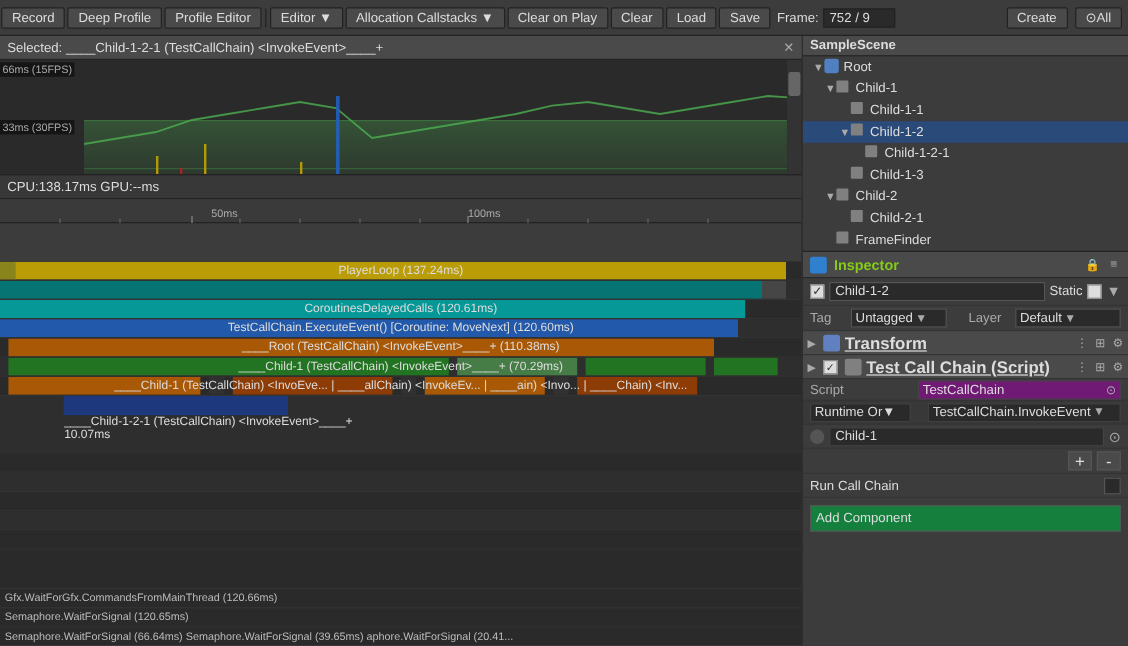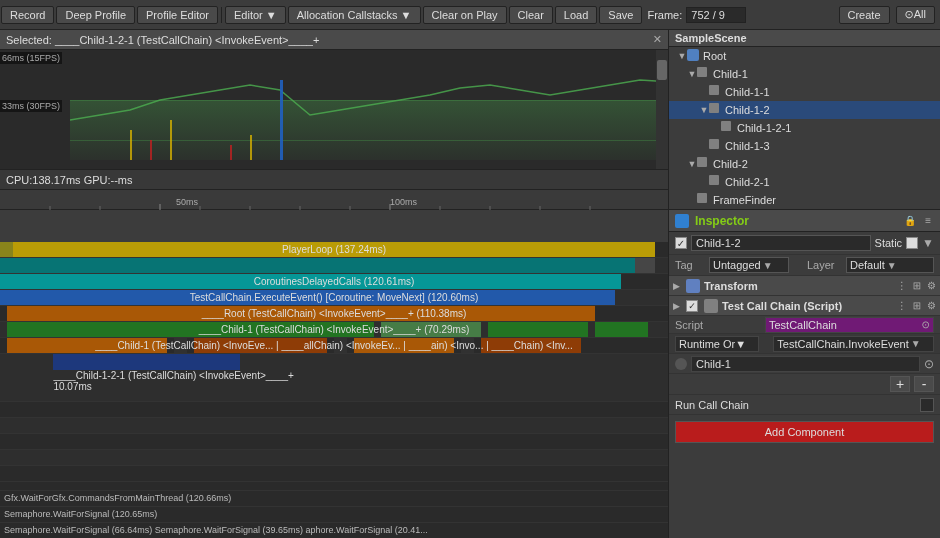--- a/index.html
+++ b/index.html
@@ -90,21 +90,21 @@
       flex-shrink: 0;
     }
     .selected-bar .close-x {
       margin-left: auto;
       color: #aaa;
       cursor: pointer;
     }
 
     
     .timeline-chart {
-      height: 120px;
+      height: 96px;
       background: #2a2a2a;
       border-bottom: 1px solid #222;
       position: relative;
       flex-shrink: 0;
       overflow: hidden;
     }
     .fps-label {
       position: absolute;
       left: 0;
       font-size: 9px;
@@ -391,24 +391,25 @@
       flex-shrink: 0;
     }
     .component-checkbox {
       width: 12px; height: 12px;
       background: #ddd;
       border: 1px solid #888;
       display: inline-block;
       flex-shrink: 0;
     }
     .component-title {
-      font-size: 11px;
+      font-size: 14px;
       font-weight: bold;
       color: #ddd;
       flex: 1;
+      text-decoration: underline;
     }
 
     .prop-row {
       display: flex;
       align-items: center;
       padding: 2px 6px;
       border-bottom: 1px solid #333;
       height: 18px;
       background: #3c3c3c;
     }
@@ -534,26 +535,26 @@
       flex: 1;
     }
     .run-chain-checkbox {
       width: 14px; height: 14px;
       background: #2a2a2a;
       border: 1px solid #555;
     }
 
     .add-component-btn {
       margin: 6px;
-      background: #b91c1c;
+      background: #15803d;
       border: 1px solid #555;
       color: #ddd;
       font-size: 11px;
       padding: 4px;
-      text-align: center;
+      text-align: left;
       cursor: pointer;
       border-radius: 0;
     }
 
     
     ::-webkit-scrollbar { width: 8px; height: 8px; }
     ::-webkit-scrollbar-track { background: #2a2a2a; }
     ::-webkit-scrollbar-thumb { background: #555; border-radius: 2px; }
   </style>
 </head>

